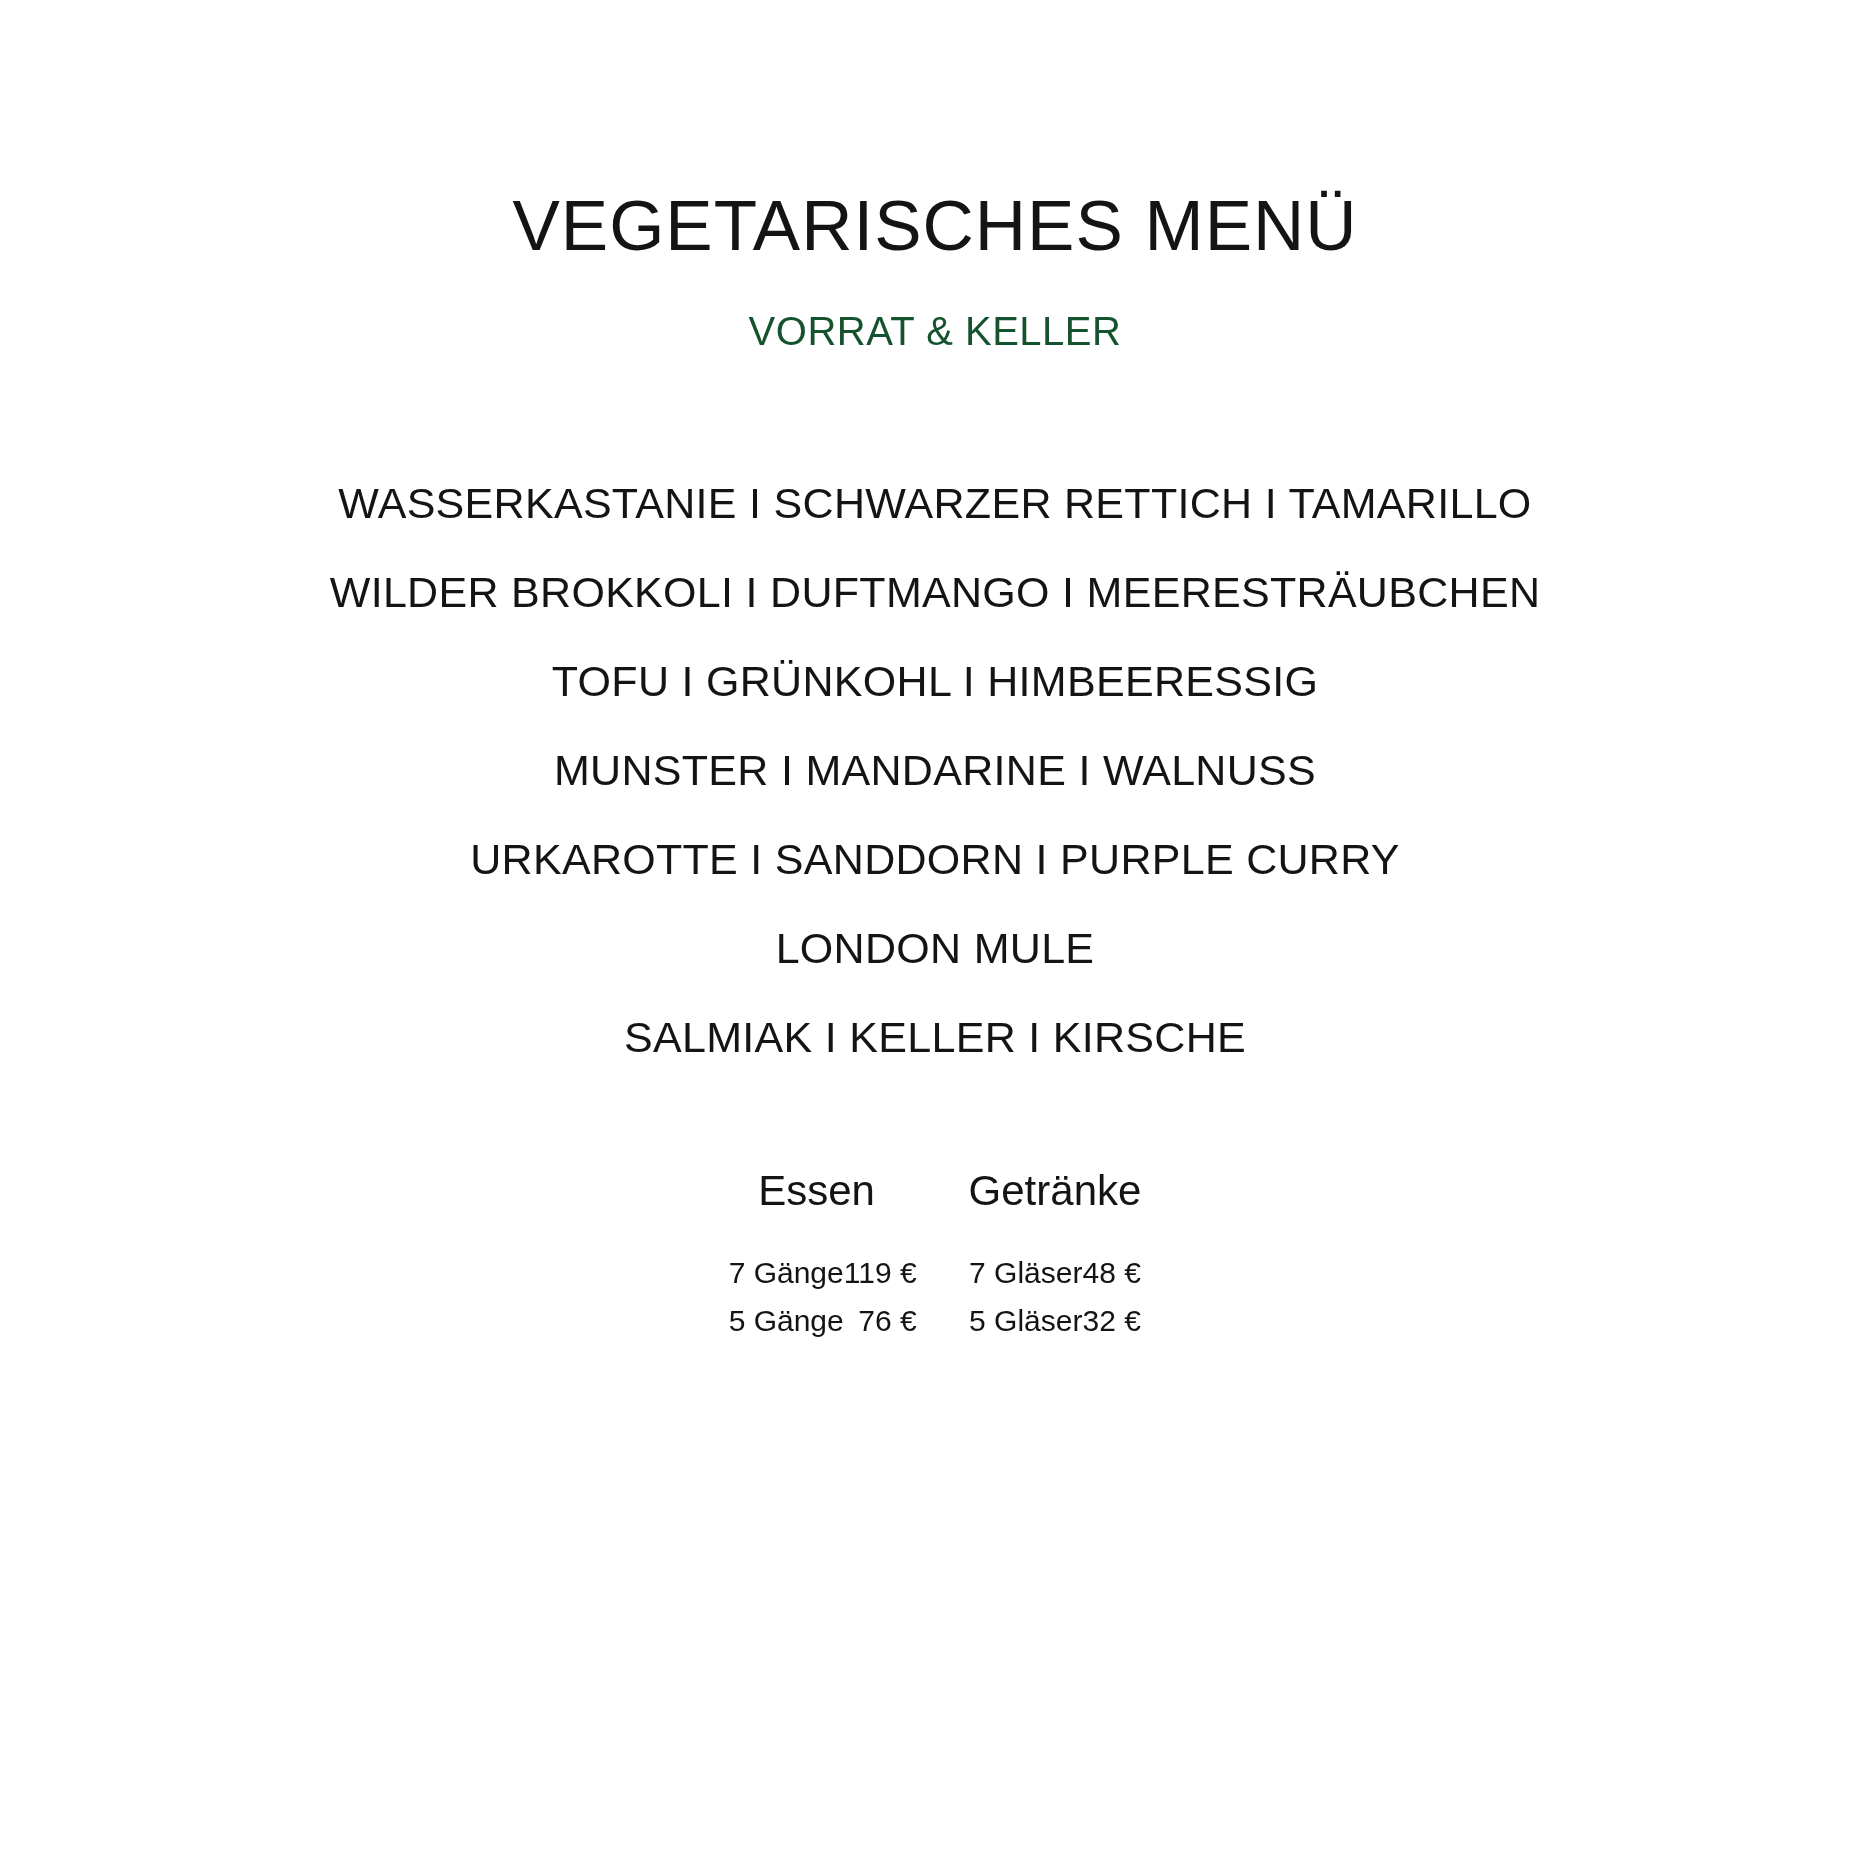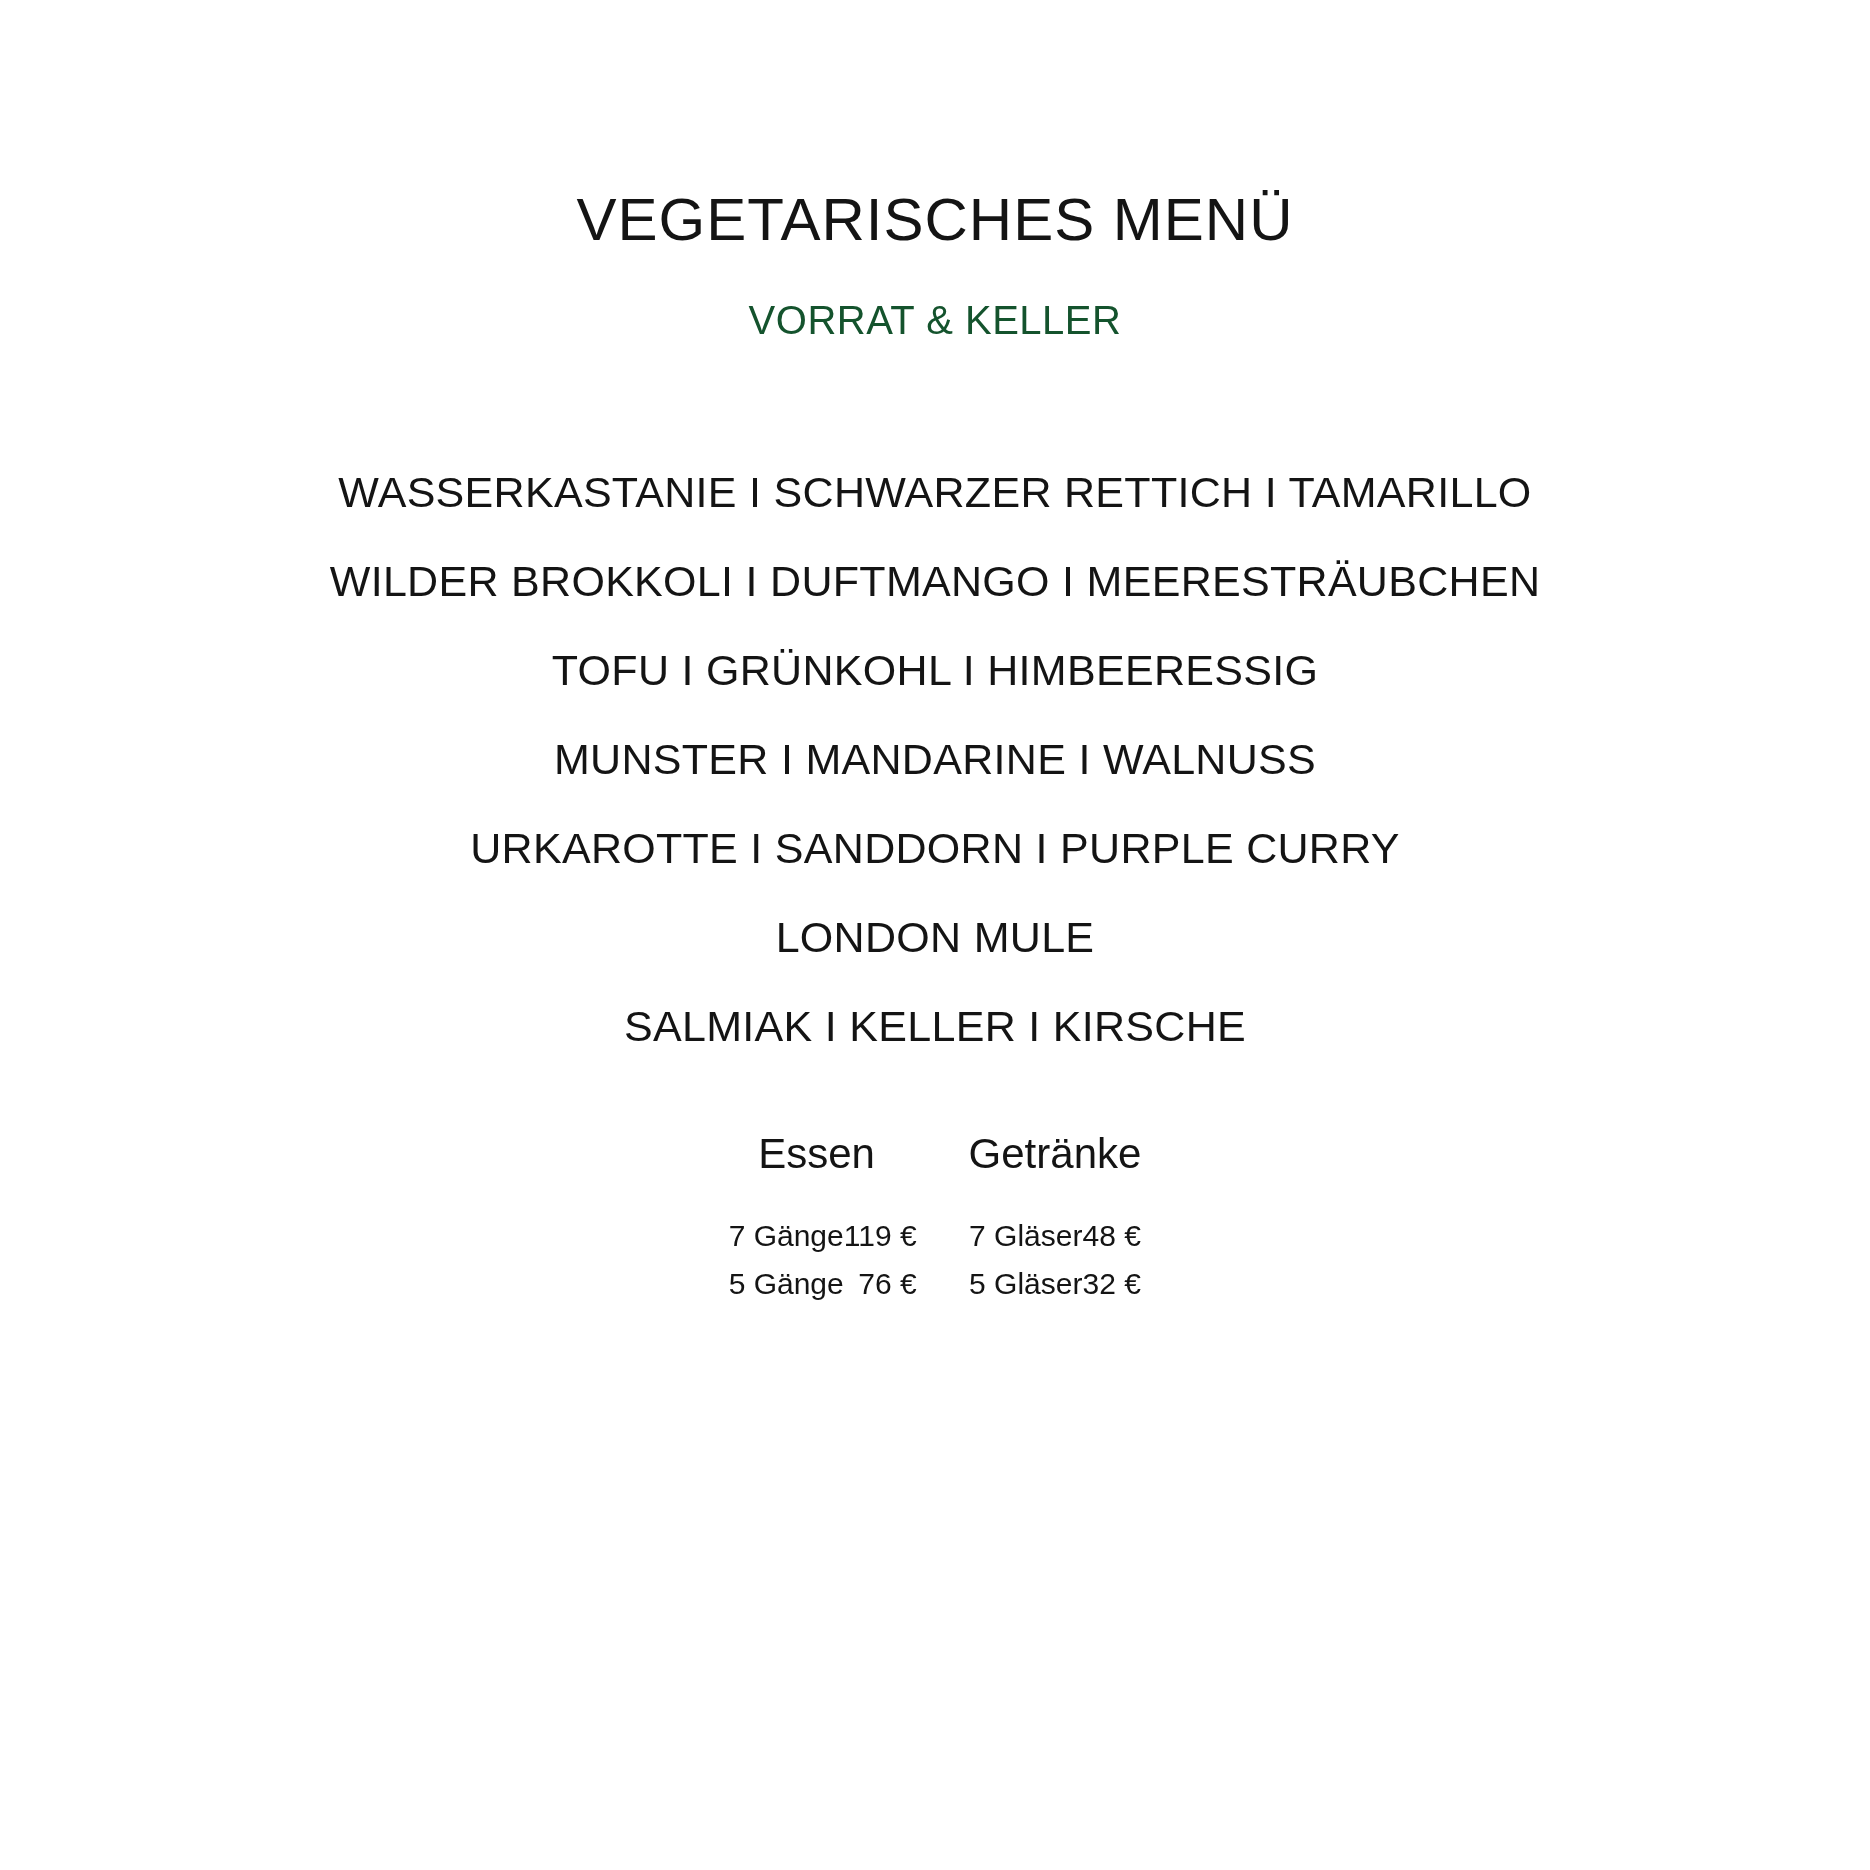--- a/index.html
+++ b/index.html
@@ -20,21 +20,21 @@
     width: 1870px;
     height: 1870px;
     box-sizing: border-box;
     padding: 0;
     display: block;
     position: relative;
   }
 
   .menu-title {
     text-align: center;
-    font-size: 60px;
+    font-size: 71px;
     font-weight: 400;
     letter-spacing: 1px;
     margin: 0;
     padding-top: 190px;
     line-height: 1.0;
     color: #141414;
   }
 
   .menu-subtitle {
     text-align: center;
@@ -58,21 +58,21 @@
     font-size: 43px;
     font-weight: 400;
     letter-spacing: 0.3px;
     line-height: 1.0;
     padding: 0;
     margin: 0 0 46px 0;
     color: #141414;
   }
 
   .pricing {
-    margin-top: 82px;
+    margin-top: 108px;
     display: flex;
     justify-content: center;
     align-items: flex-end;
     gap: 52px;
   }
 
   .price-block {
     display: flex;
     flex-direction: column;
     align-items: center;

